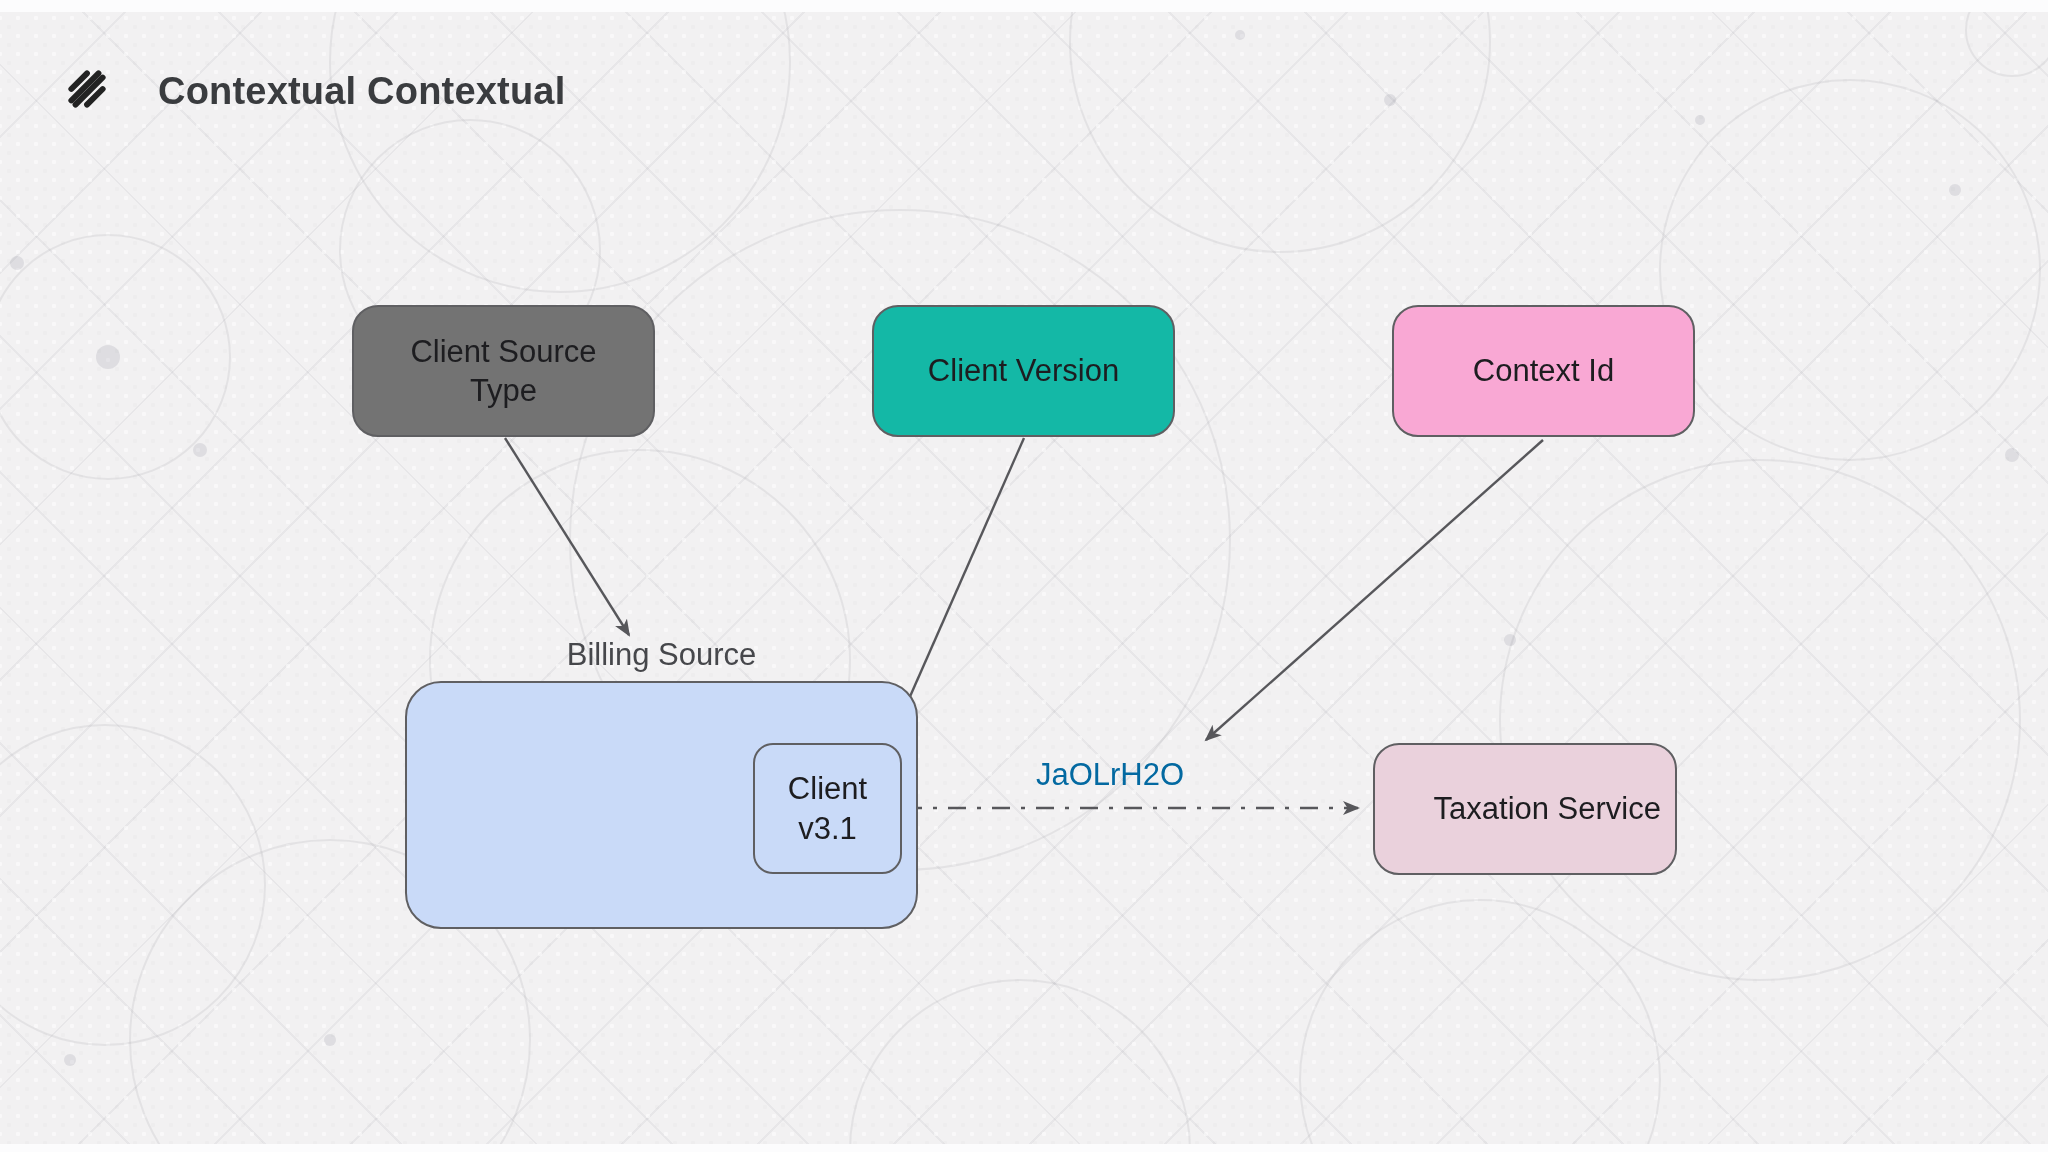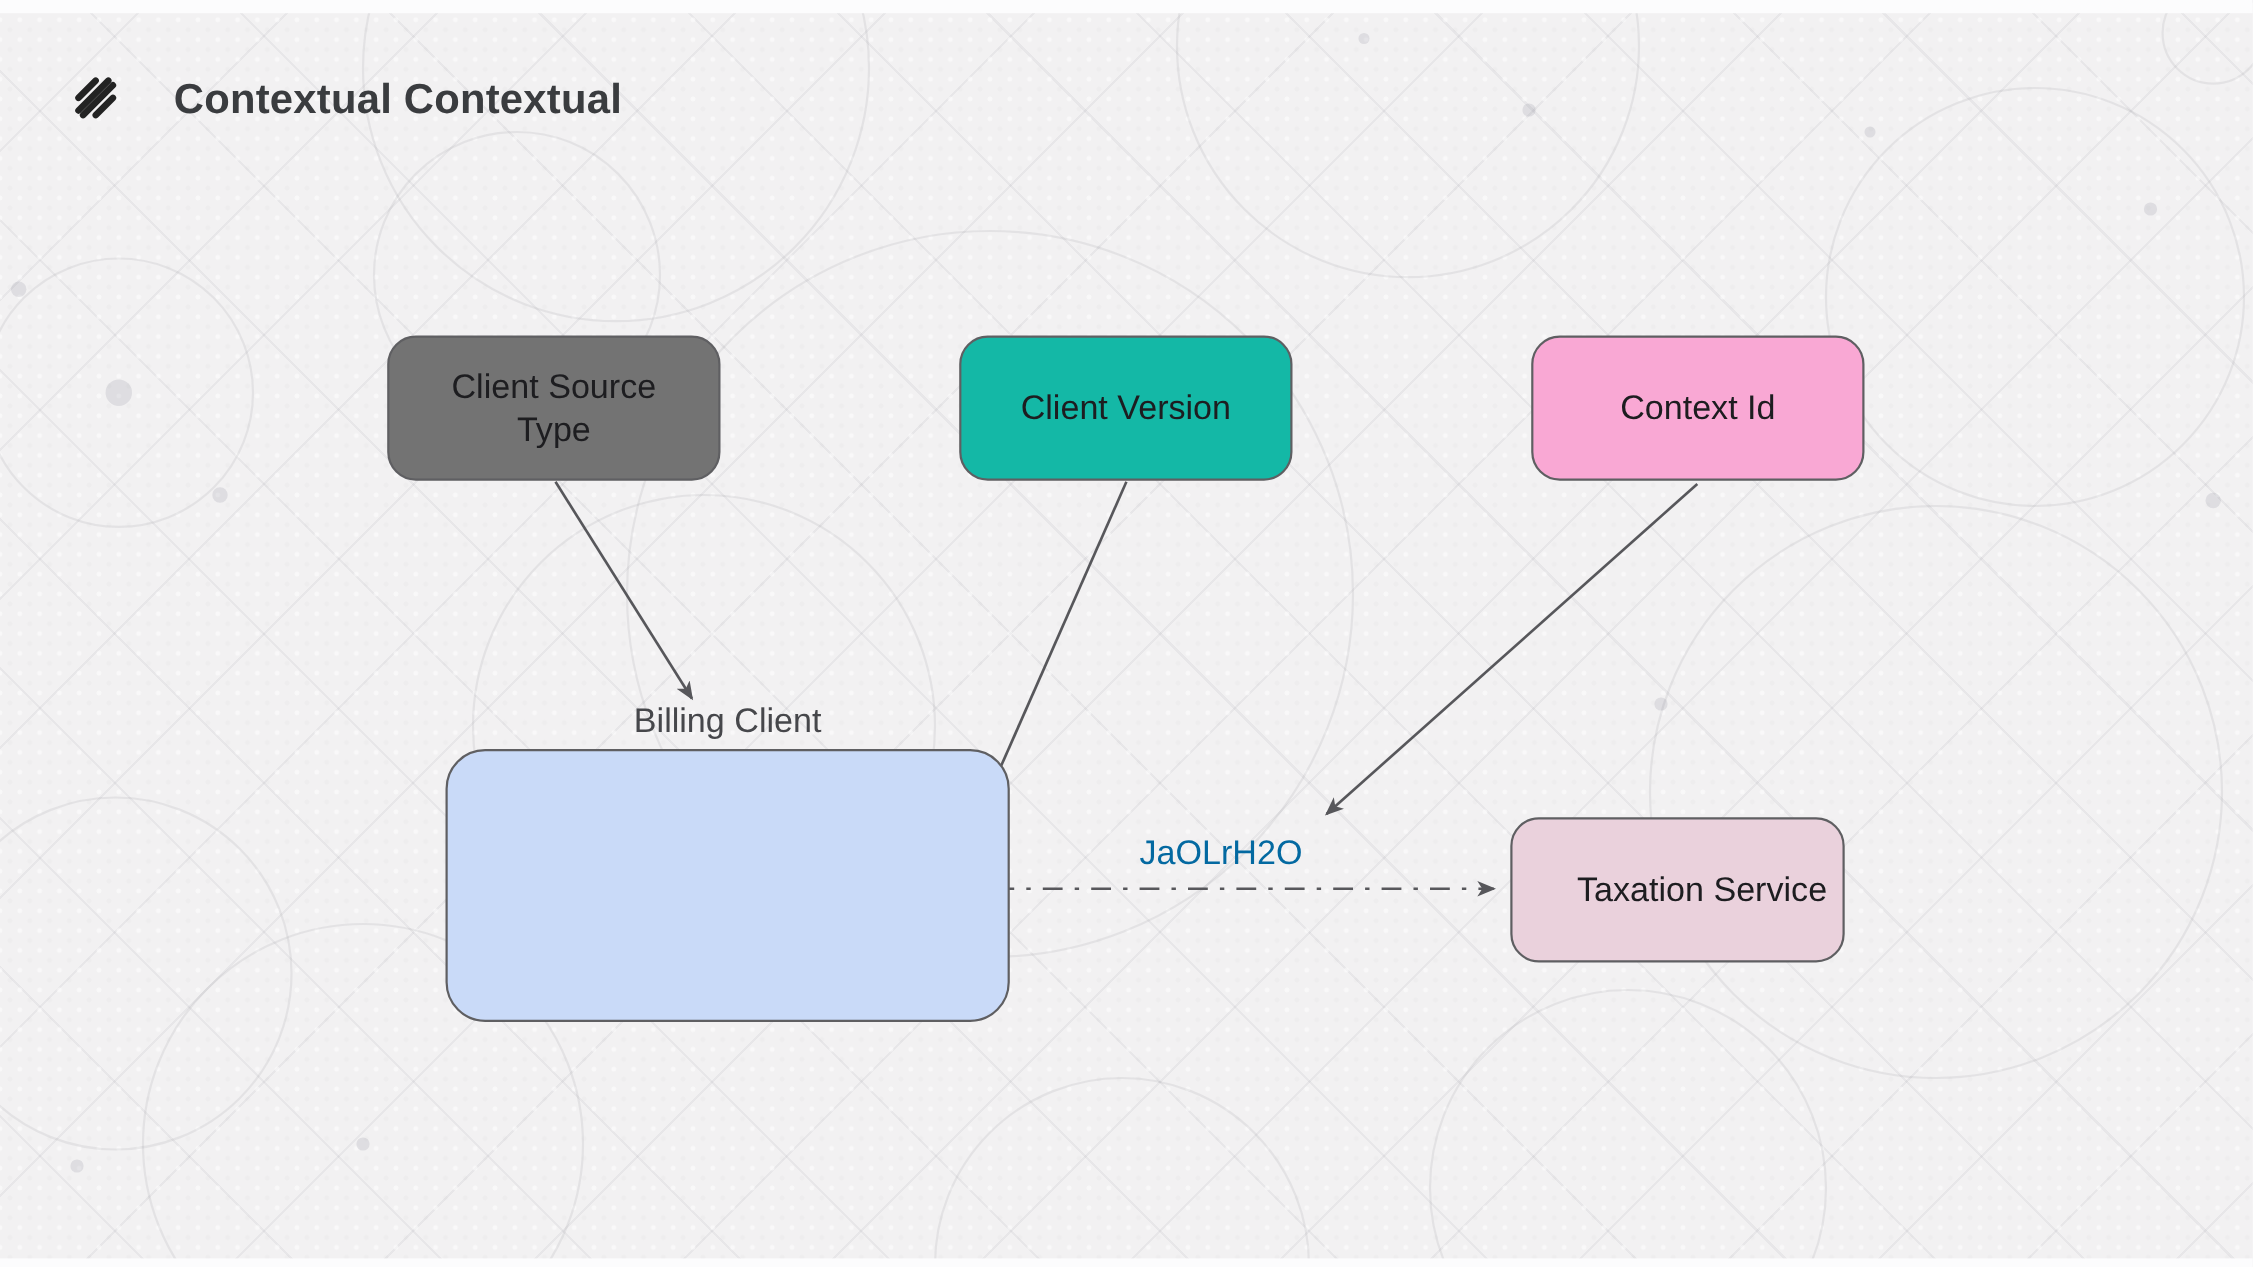--- a/index.html
+++ b/index.html
@@ -117,24 +117,27 @@
   </div>
 
   <div class="node n-version" style="background-color: #14b8a6;">
     <span>Client Version</span>
   </div>
 
   <div class="node n-context" style="background-color: #f9a8d4;">
     <span>Context Id</span>
   </div>
 
-  <div class="free-label l-billing">Billing Client</div>
+  <div class="free-label l-billing">Billing Source</div>
 
   <div class="node n-billing" style="background-color: rgb(201, 218, 248);"></div>
 
+  <div class="node n-client" style="background-color: rgb(201, 218, 248);">
+    <span>Client v3.1</span>
+  </div>
 
   <div class="node n-taxation" style="background-color: rgb(234, 209, 220);">
     <span>Taxation Service</span>
   </div>
 
   <div class="free-label l-edge">JaOLrH2O</div>
 
 </div>
 
 </body></html>

